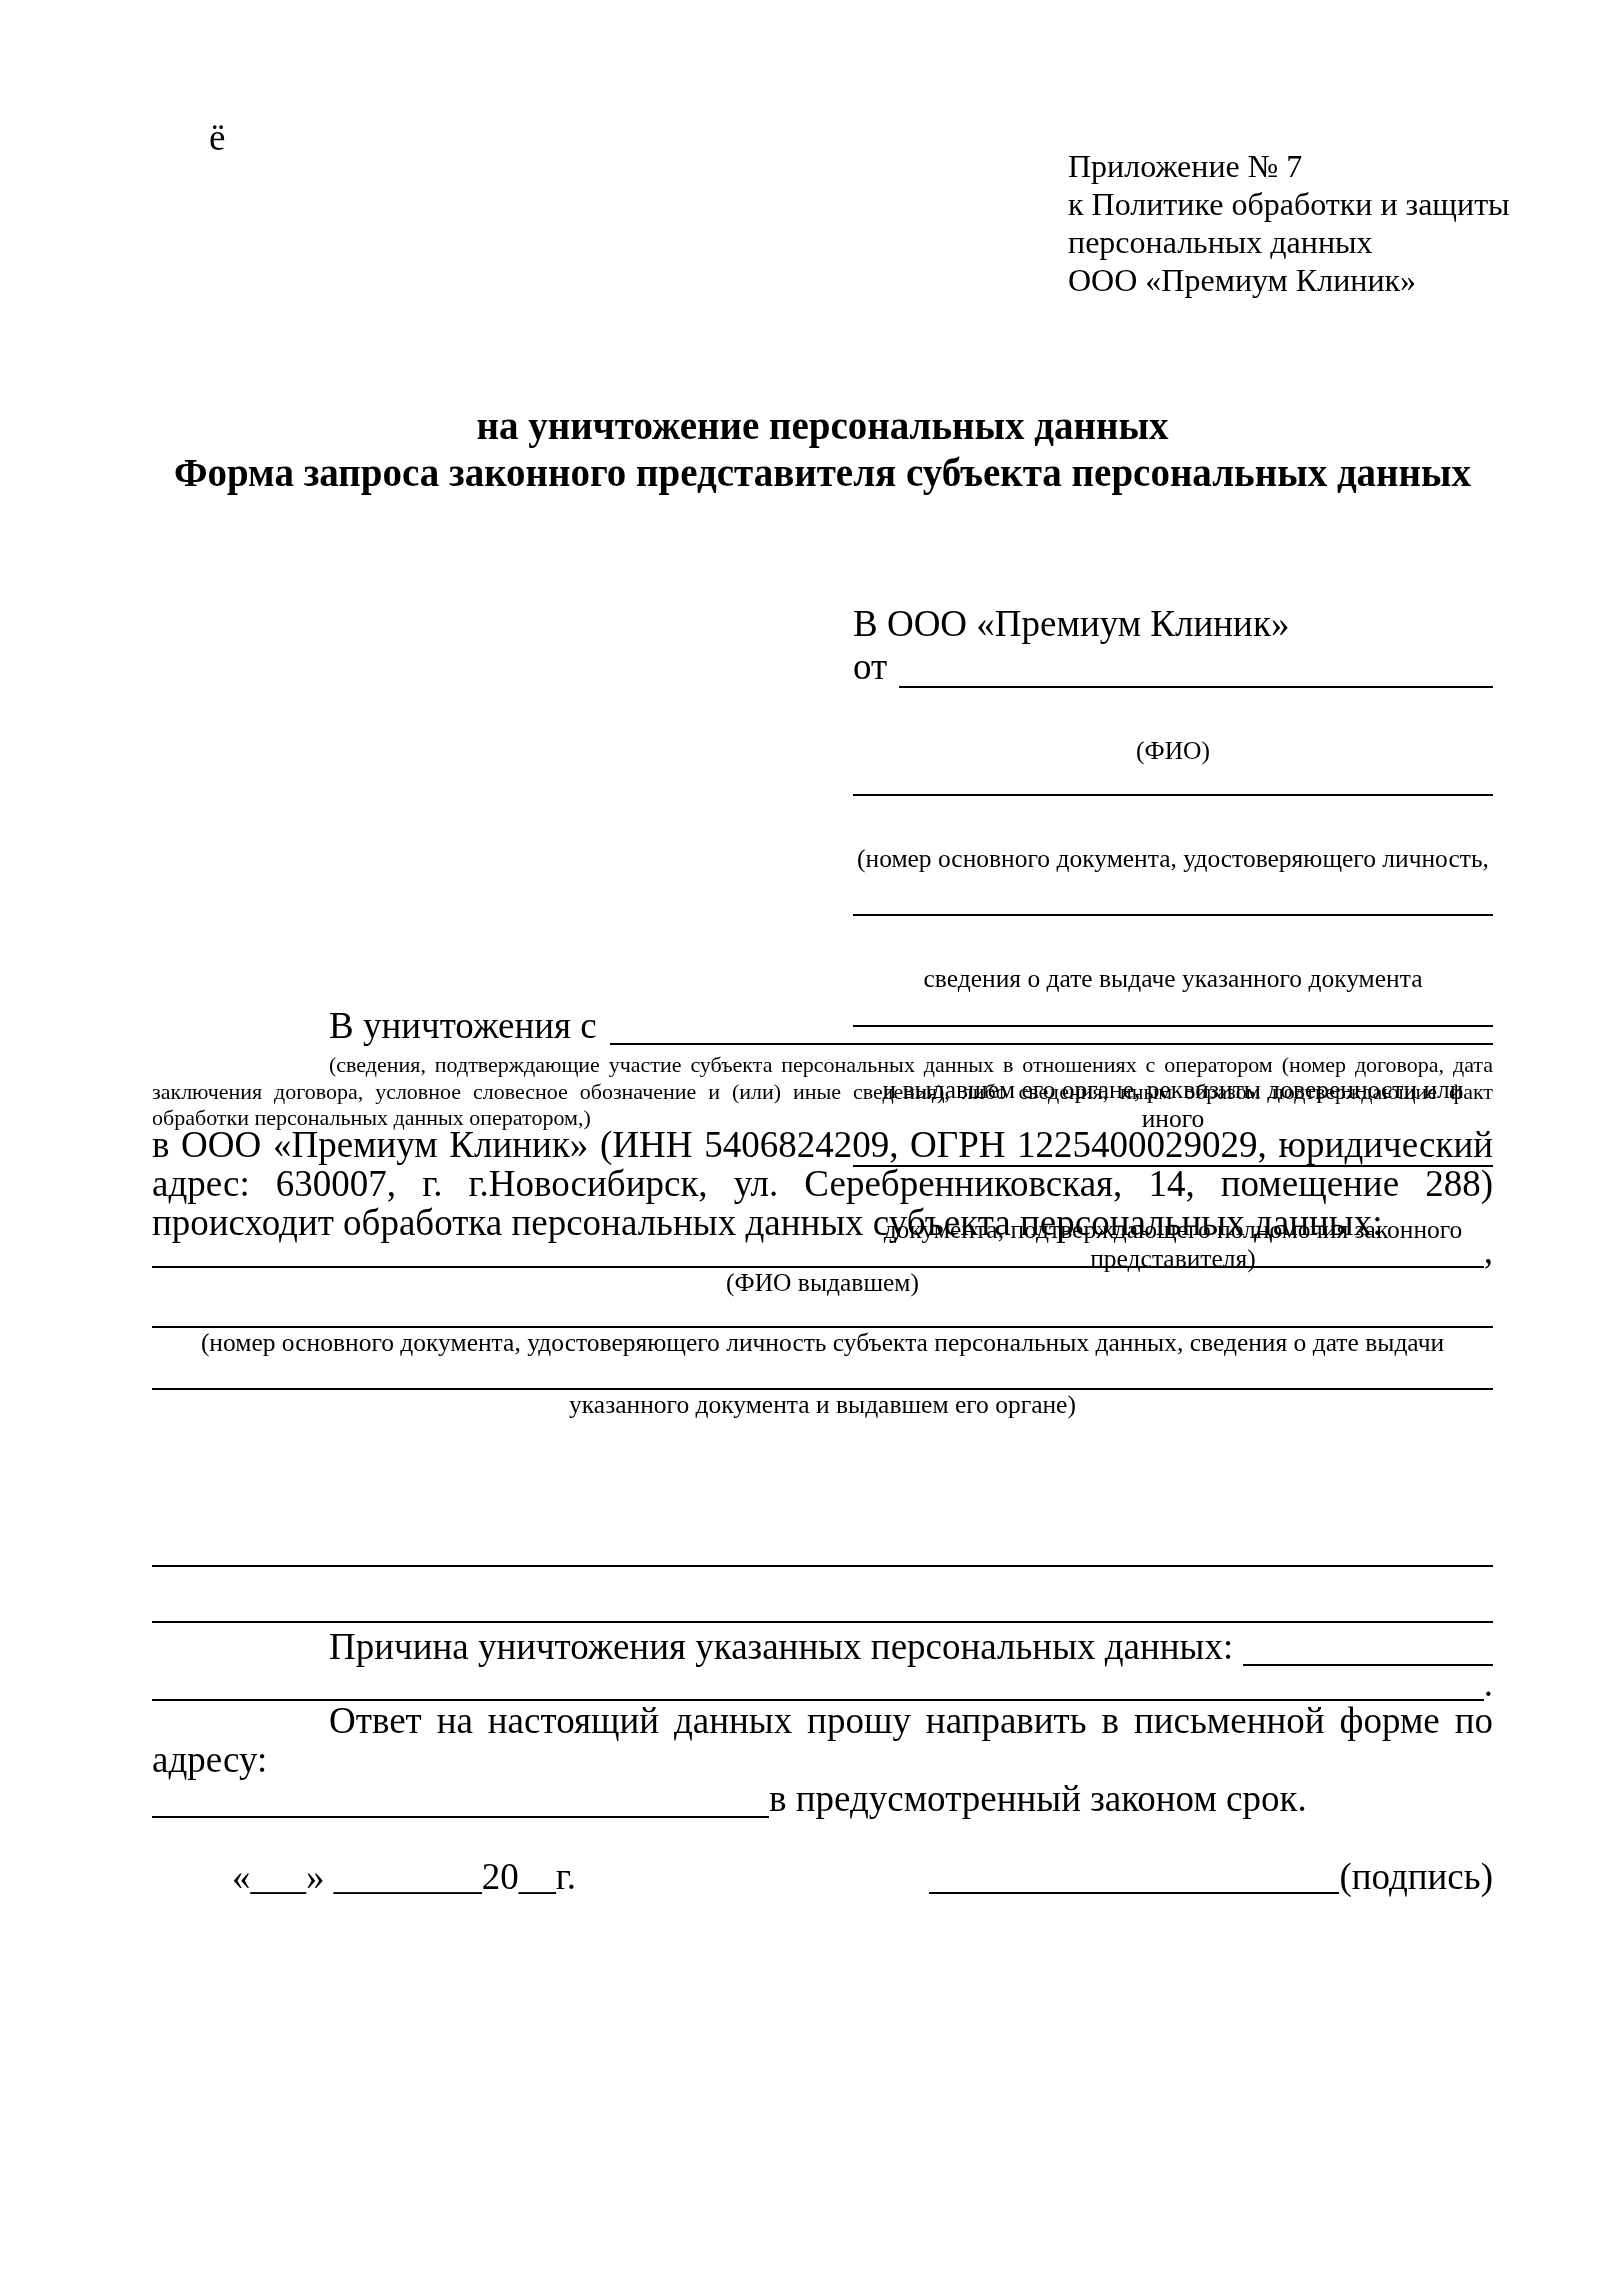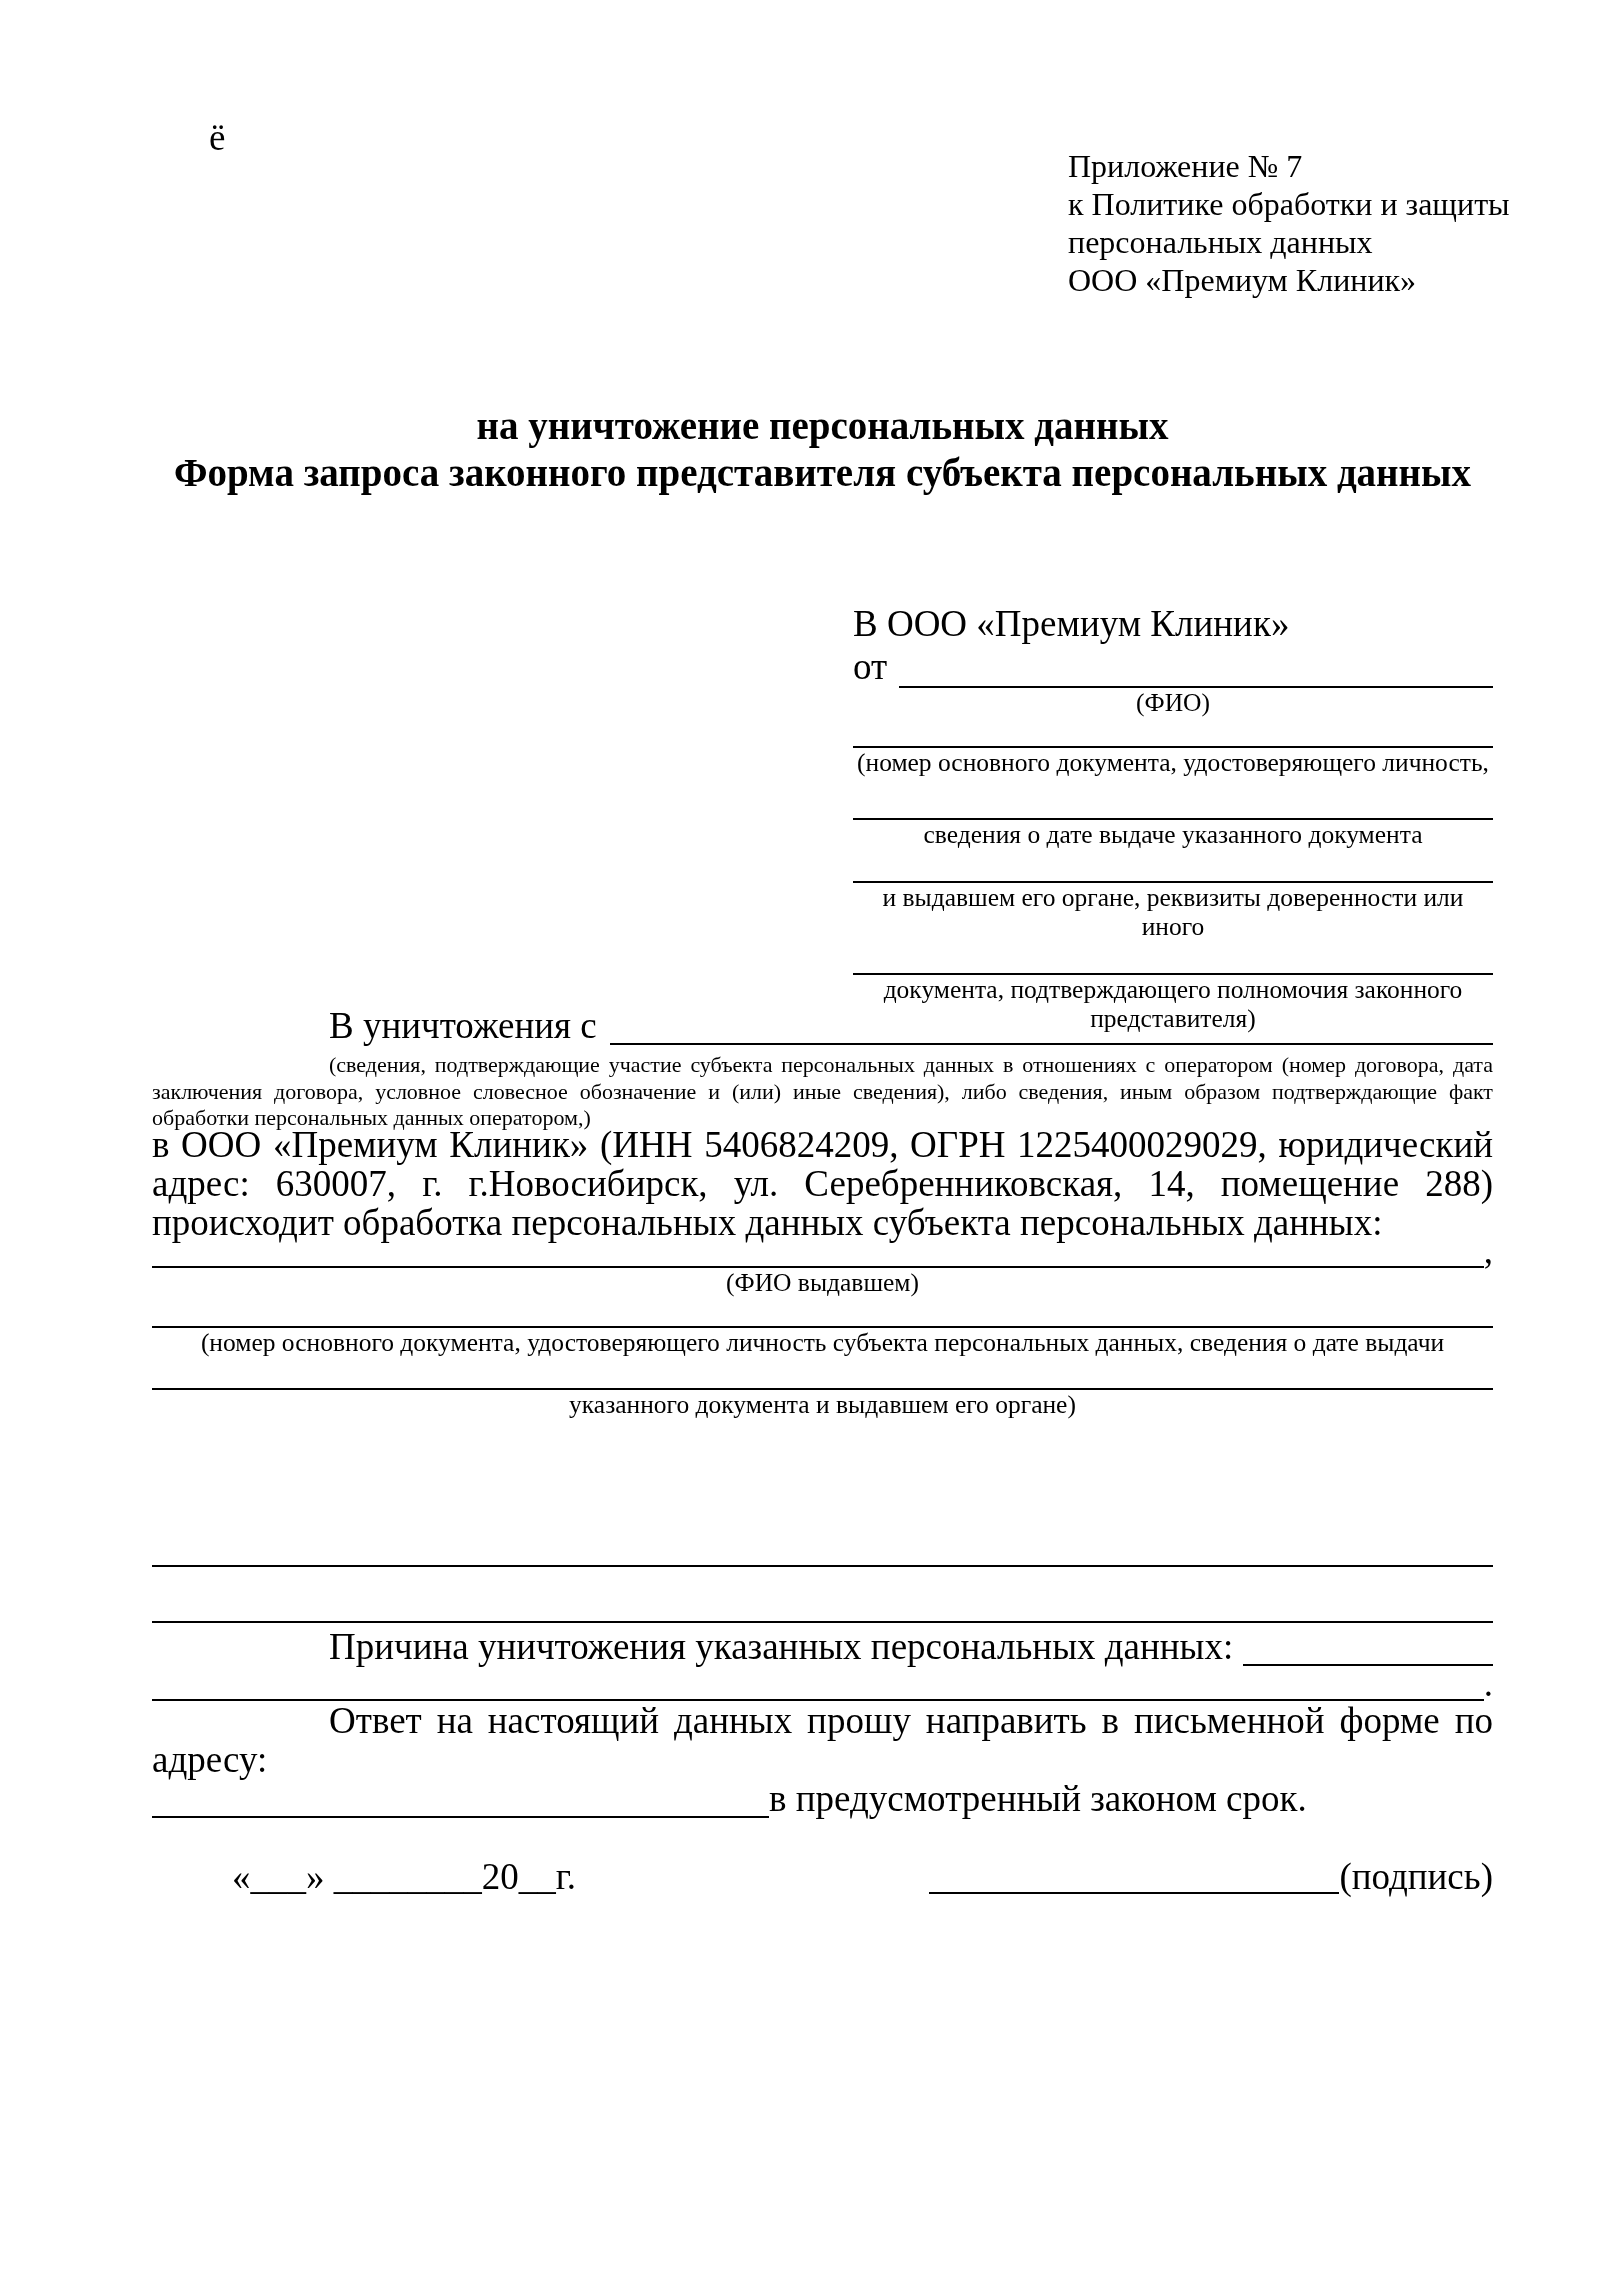--- a/index.html
+++ b/index.html
@@ -26,21 +26,21 @@
     text-align:center; font-weight:bold;
     font-size:39px; line-height:47px;
   }
 
   
   .addressee { left:853px; top:602px; width:640px; font-size:37px; line-height:43px; }
   .from-row { display:flex; align-items:flex-end; }
   .from-row .lbl { flex:0 0 auto; }
   .fill { border-bottom:2.9px solid #000; }
   .from-row .fill { flex:1 1 auto; margin-left:11.8px; }
-  .cap { font-size:25.5px; line-height:29px; text-align:center; }
+  .cap { font-size:25.5px; line-height:29px; text-align:center;margin-top:48px; }
   .grp-line { height:0; border-bottom:2.9px solid #000; width:100%; }
   .mt30 { margin-top:29px; } .mt42 { margin-top:41px; } .mt33 { margin-top:32px; }
 
   
   .bodytxt { font-size:37px; line-height:39px; }
   .sec { left:152px; width:1341px; }
   .accord-row { display:flex; align-items:flex-end; }
   .accord-row .lead { flex:0 0 auto; padding-left:177px; }
   .accord-row .fill { flex:1 1 auto; margin-left:13.7px; }
   .note { font-size:22px; line-height:26.5px; text-align:justify; text-indent:177px; margin-top:7px; }

